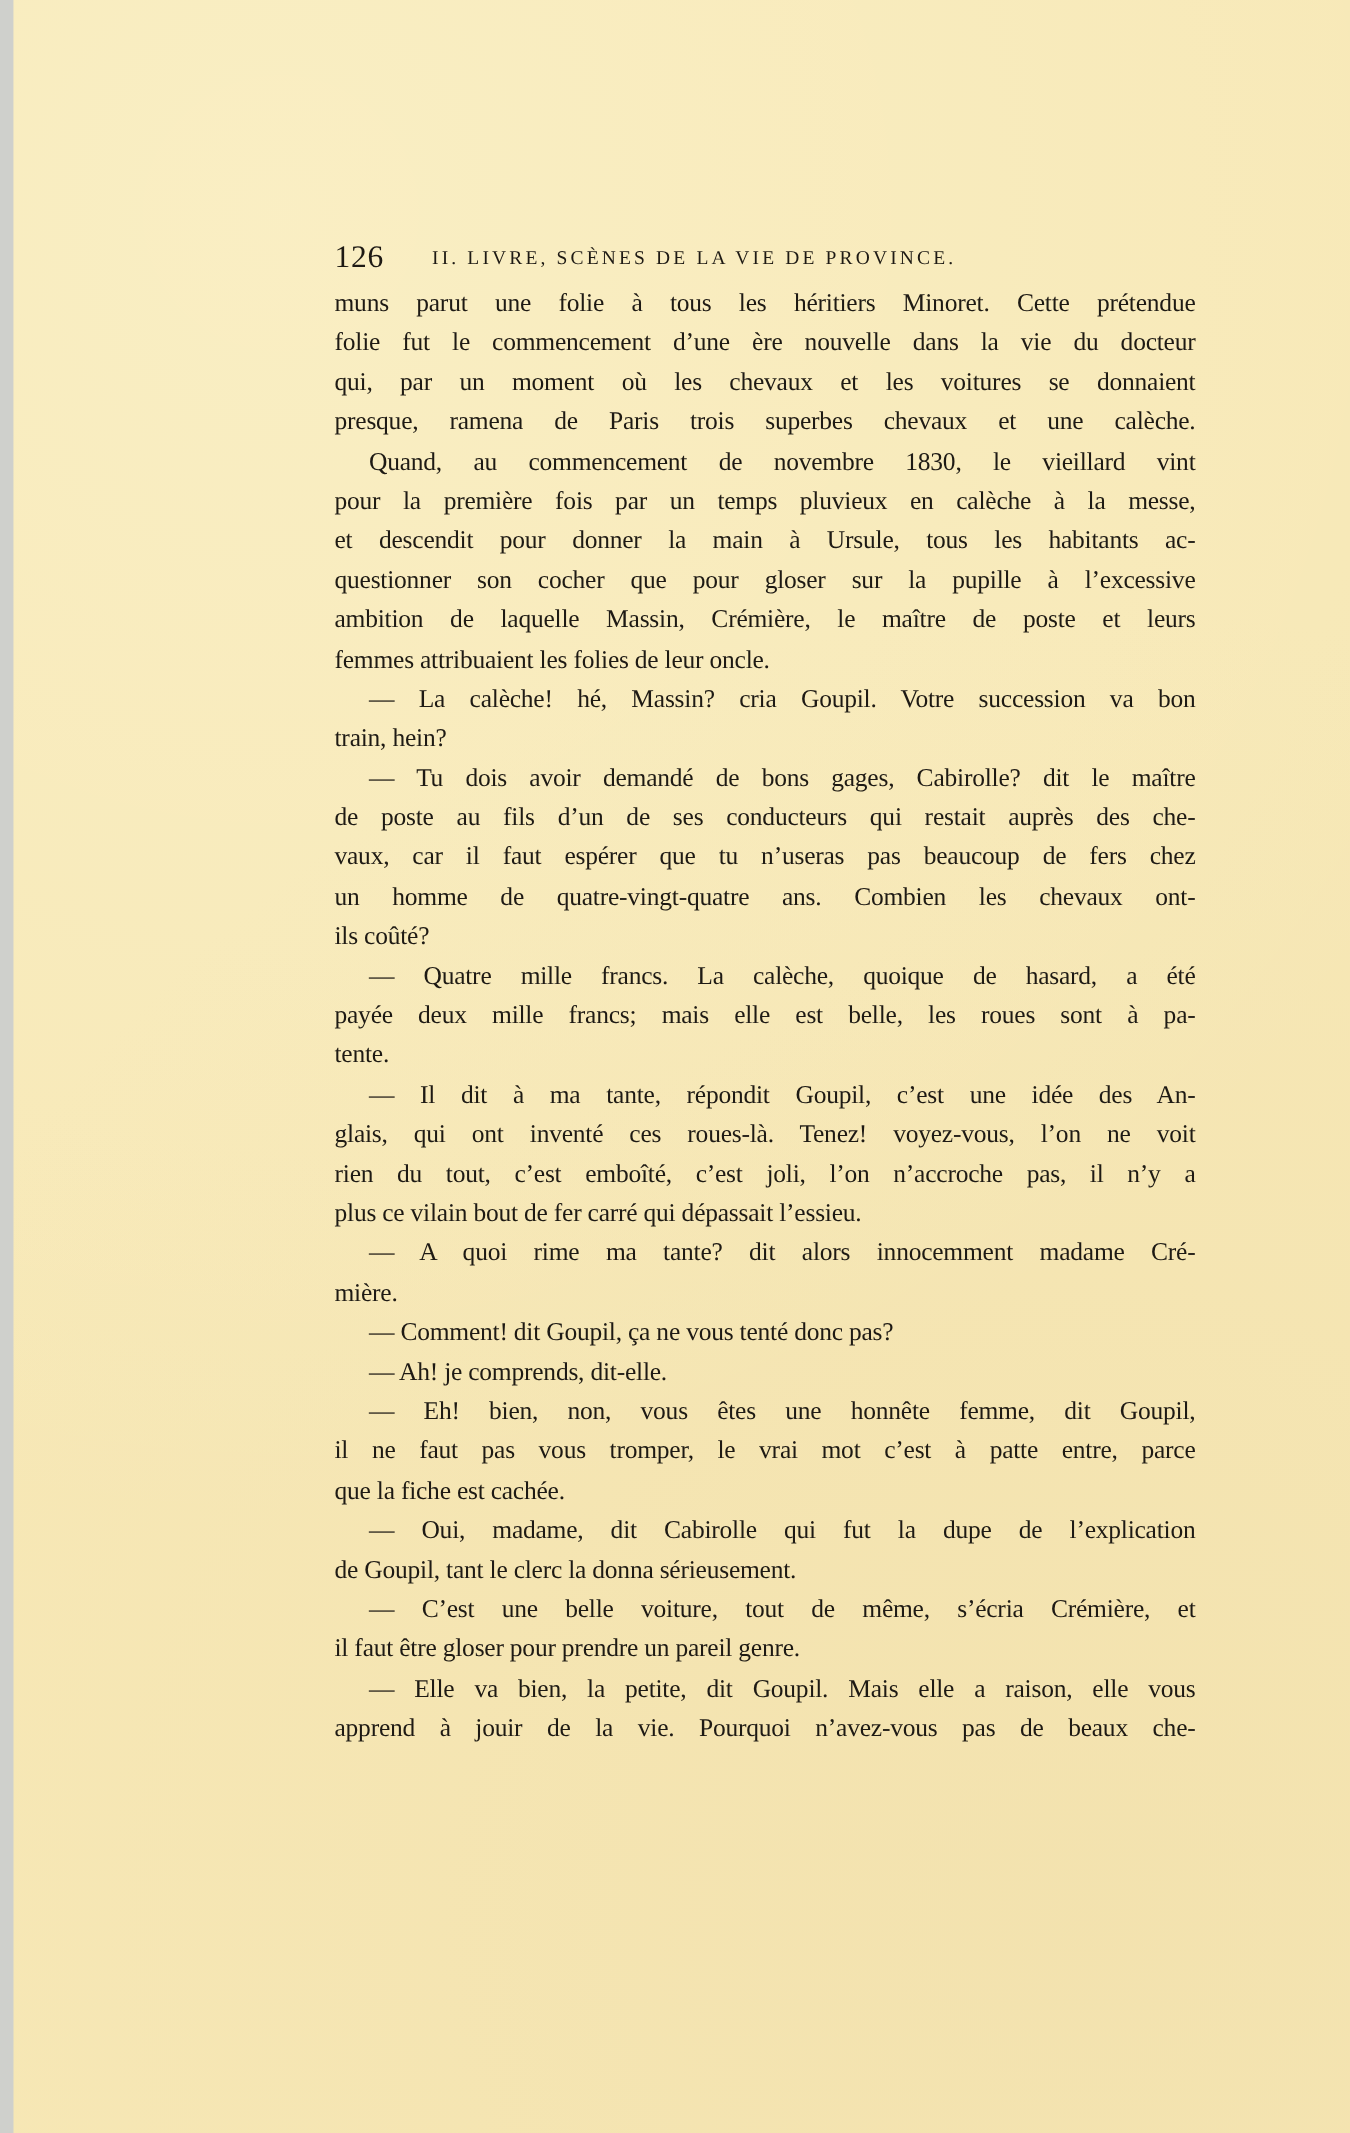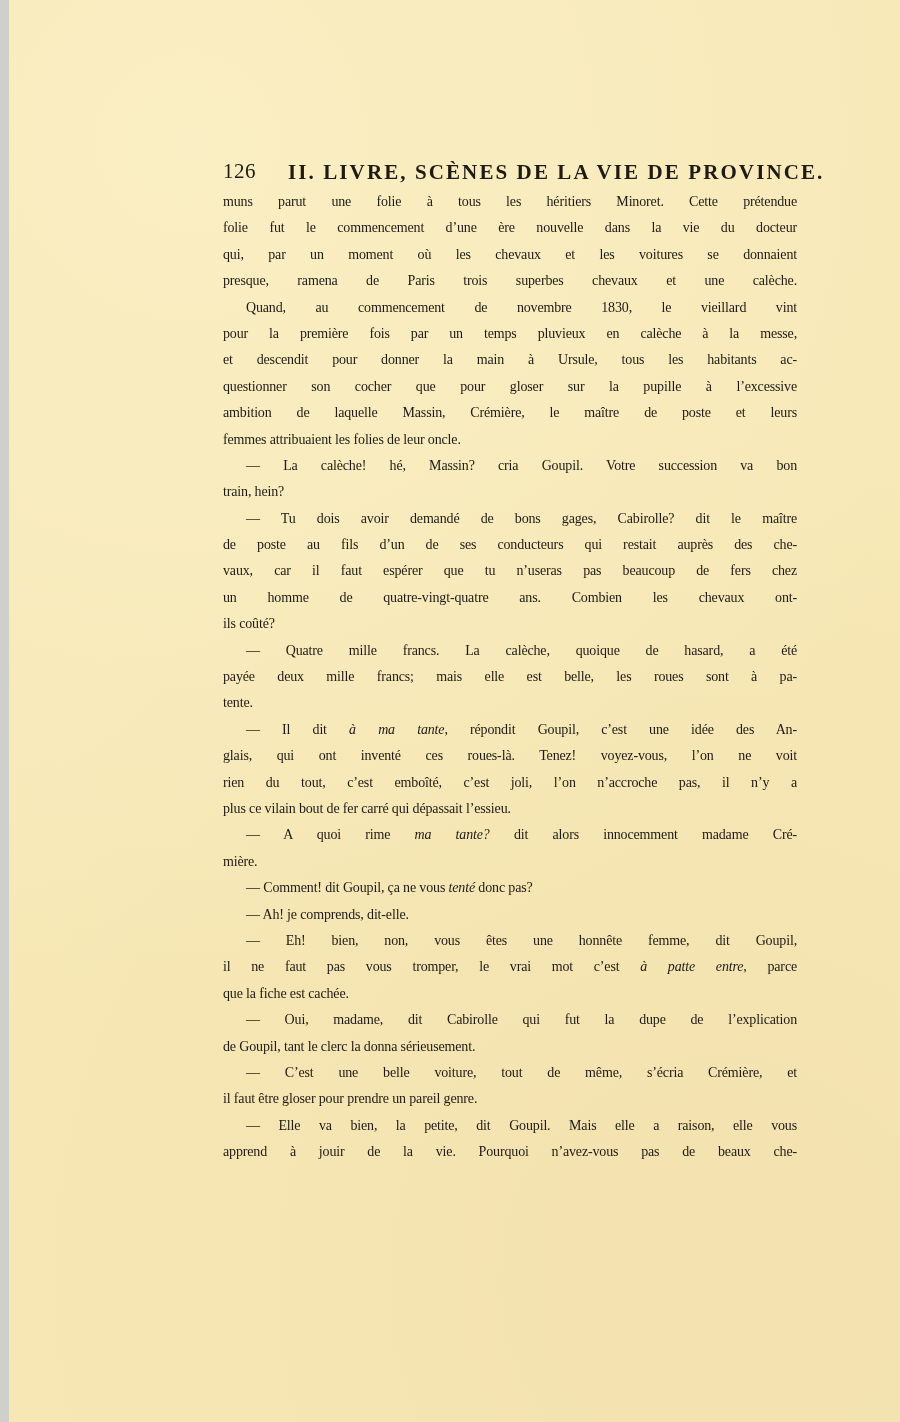--- a/index.html
+++ b/index.html
@@ -39,52 +39,51 @@
       left: 0;
       top: 0;
       font-size: 21px;
       line-height: 26px;
       letter-spacing: 0.5px;
     }
     .head-title {
       position: absolute;
       left: 65px;
       top: 2px;
-      font-size: 21px;
+      font-size: 13px;
       line-height: 24px;
-      font-weight: bold;
+      font-weight: normal;
       letter-spacing: 2.1px;
     }
     .text-block {
       position: absolute;
       left: 214px;
       top: 189px;
       width: 574px;
     }
     .line {
       display: block;
       height: 26.4px;
       line-height: 26.4px;
-      font-size: 14px;
+      font-size: 17px;
       white-space: nowrap;
       text-align: justify;
       text-align-last: justify;
       letter-spacing: -0.15px;
     }
     .line.last {
       text-align-last: left;
     }
     .indent {
       padding-left: 23px;
     }
     .dialog {
       padding-left: 23px;
     }
     .it {
-      font-style: italic;
     }
   </style>
 </head>
 <body>
 
 <div class="page">
 
   <div class="running-head">
     <span class="folio">126</span>
     <span class="head-title">II. LIVRE, SCÈNES DE LA VIE DE PROVINCE.</span>

